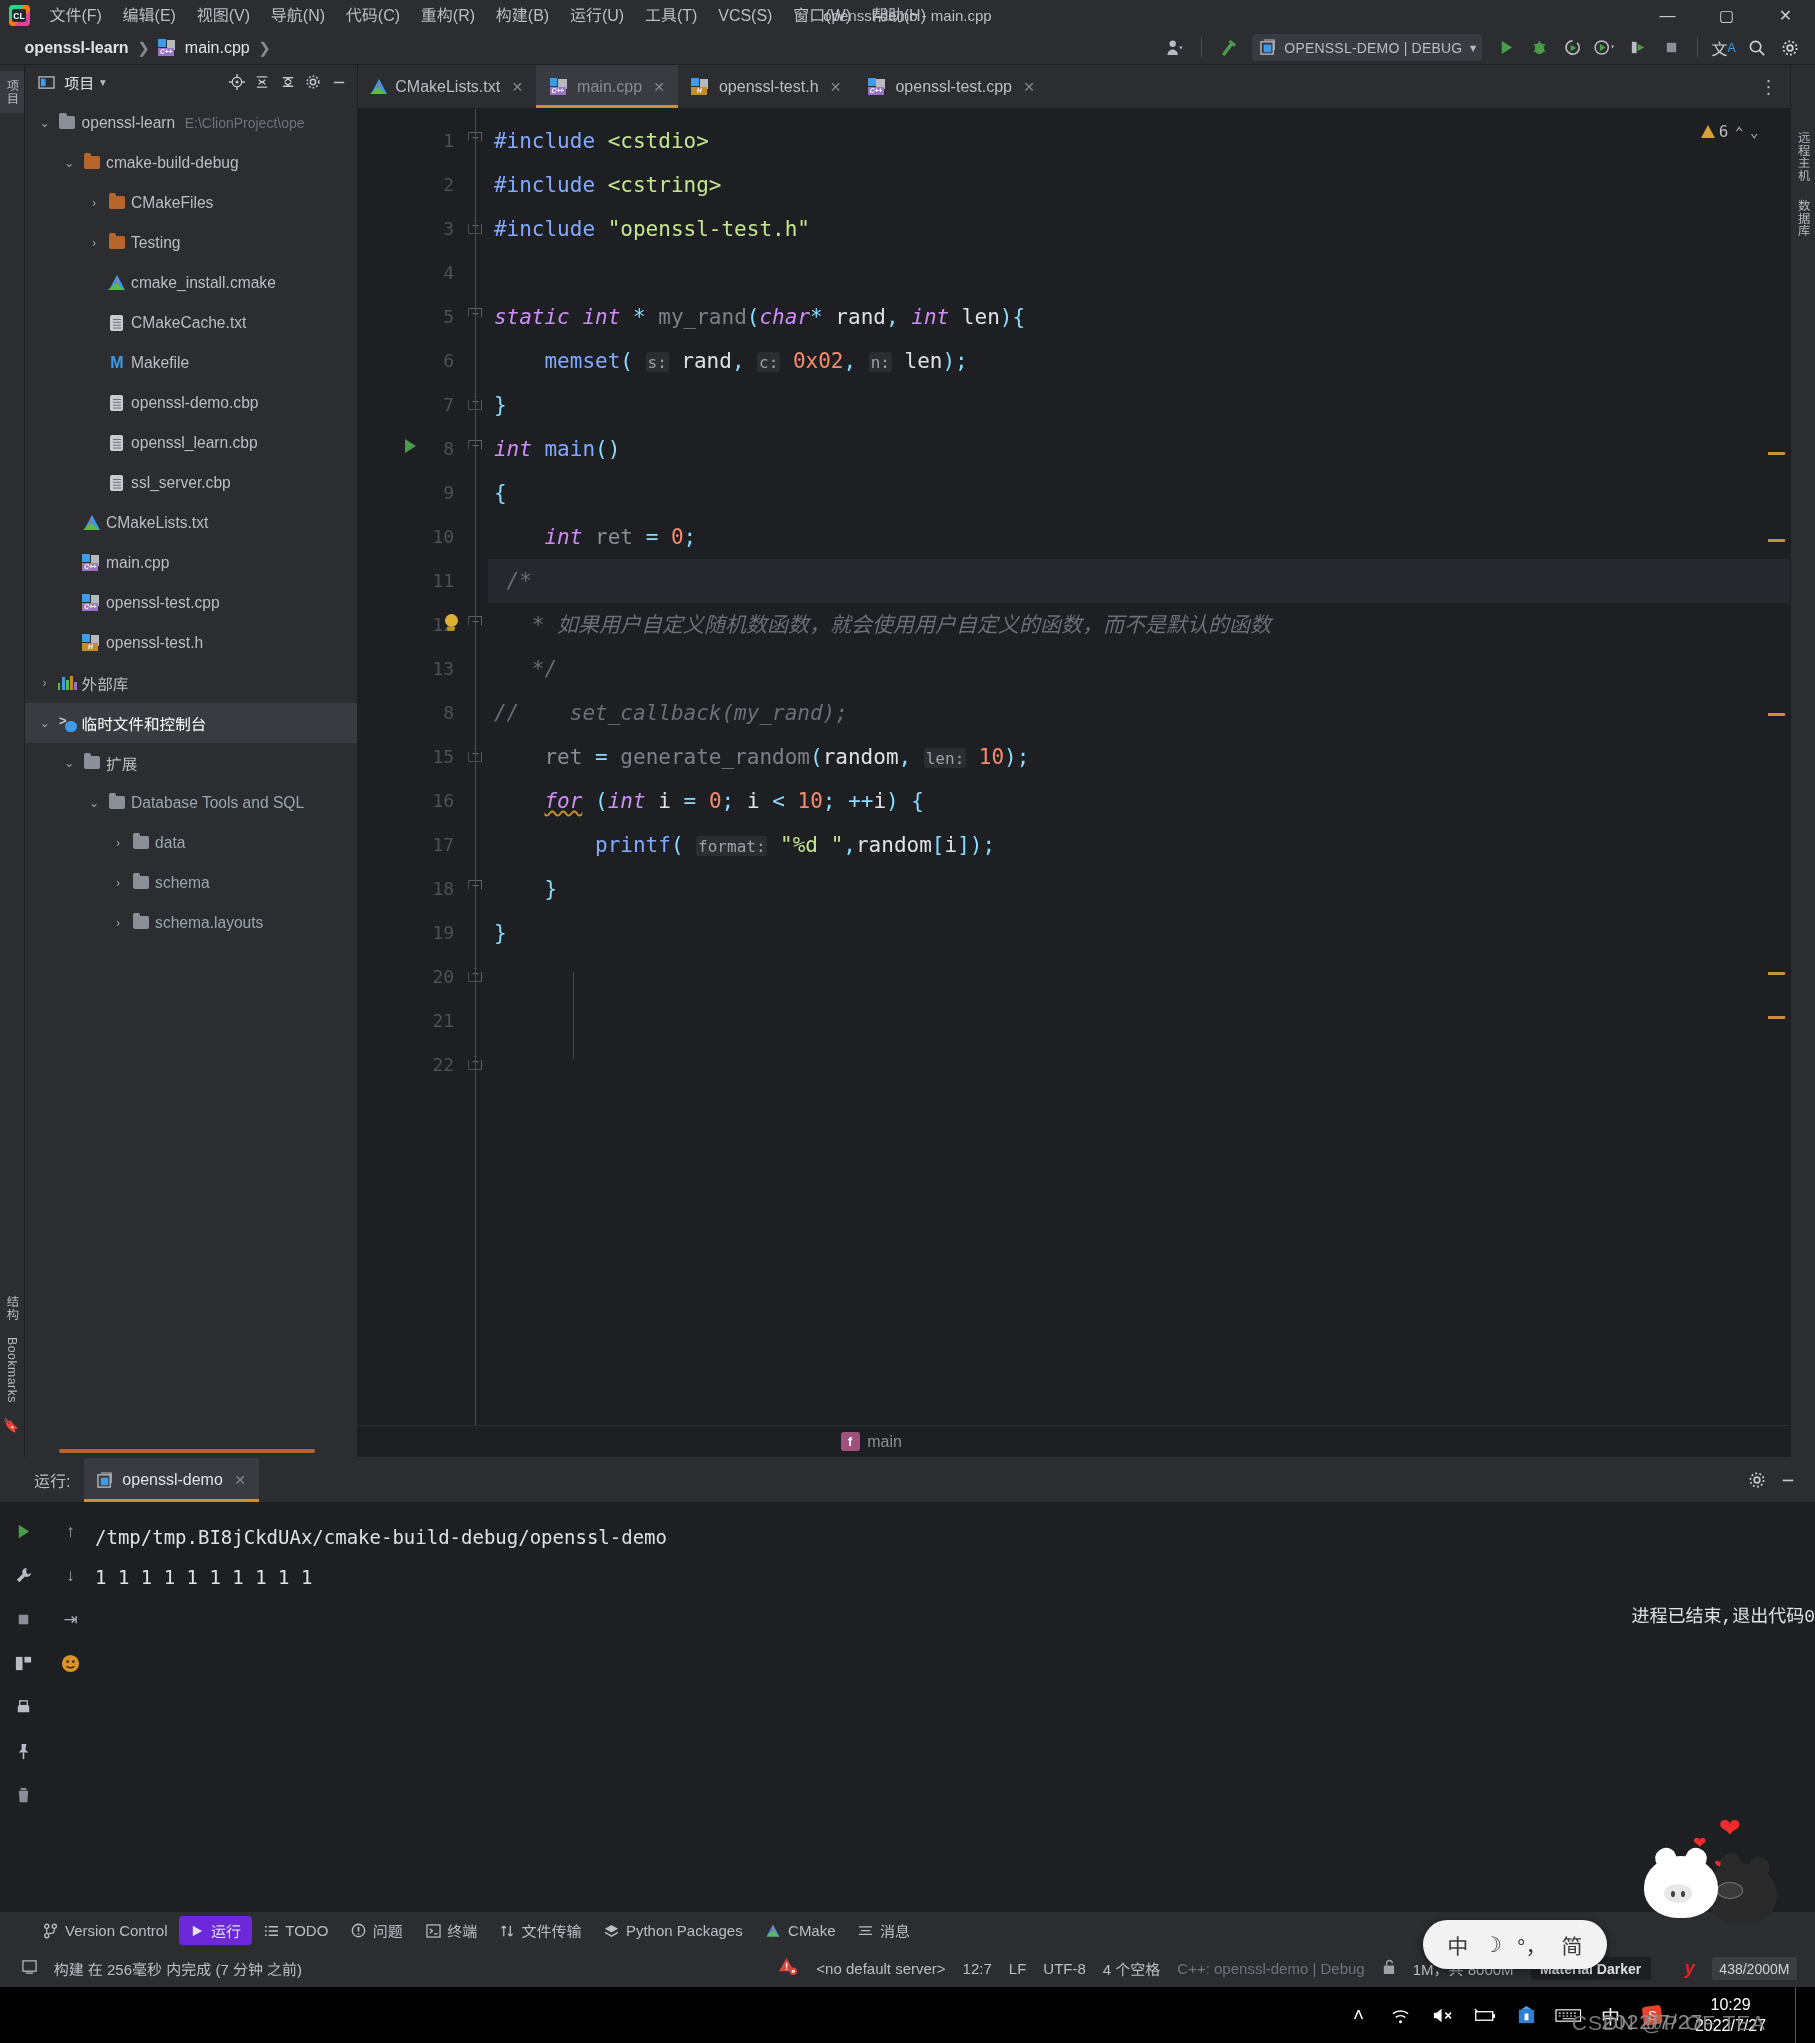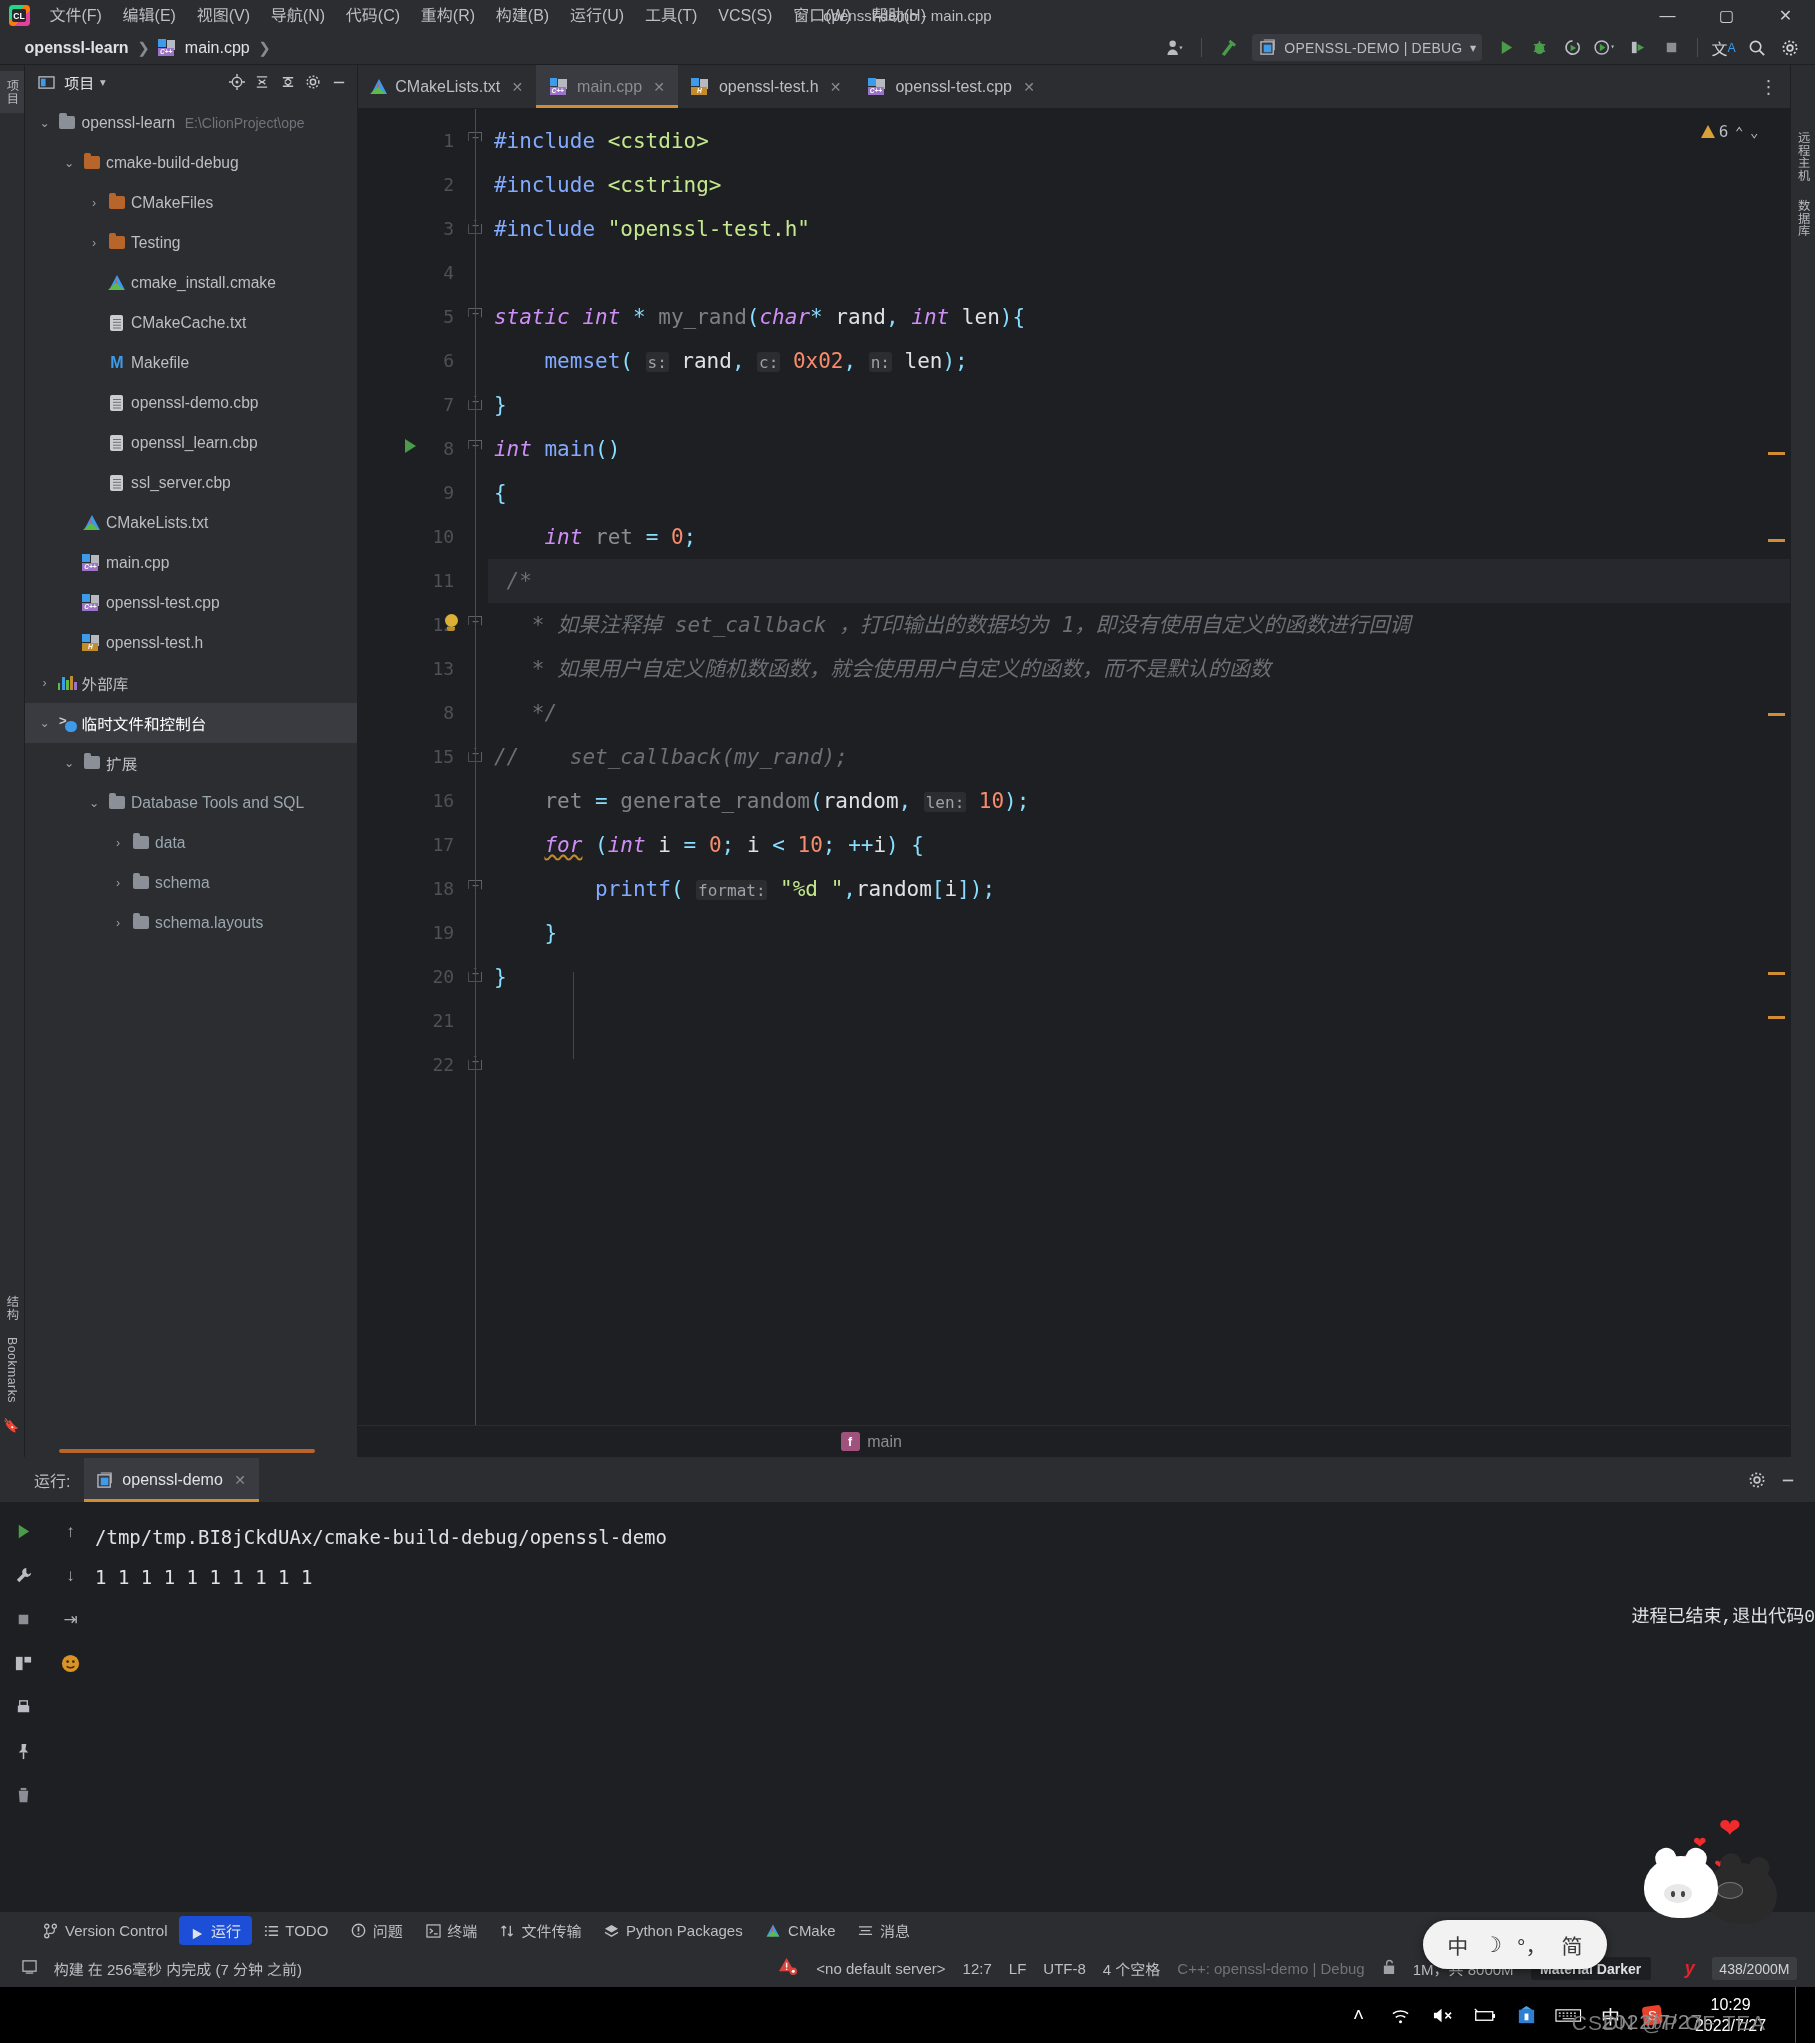--- a/index.html
+++ b/index.html
@@ -263,21 +263,21 @@
 
   
   .botbar {
     height: 38px; flex:0 0 38px; background:#2b2d30; display:flex; align-items:center;
     padding-left: 32px; gap: 0px; border-top:0.9px solid #1e1f22;
   }
   .bb {
     display:flex; align-items:center; gap:6.6px; color:#bcbec4; font-size:15px; padding: 3.8px 11.4px;
     border-radius:3.8px;
   }
-  .bb.sel { background:#1d4ed8; color:#dfe1e5;align-items:flex-end; }
+  .bb.sel { background:#6d28d9; color:#dfe1e5; }
 
   
   .status {
     height: 38px; flex:0 0 38px; background:#2b2d30; display:flex; align-items:center;
     padding: 0 9.5px 0 13.2px; gap: 0; color:#bcbec4; font-size:15px;
   }
   .st { padding: 0 8.5px; white-space: nowrap; }
   .st.dim { color:#6f737a; }
   .st-right { margin-left:auto; display:flex; align-items:center; gap:0; }
   .theme-chip { background:#1e1f22; padding: 3.8px 9.5px; border-radius:2.8px; color:#dfe1e5;
@@ -796,21 +796,20 @@
           <div class="cl"><span class="pre">#include</span> <span class="str">&lt;cstring&gt;</span></div>
           <div class="cl"><span class="pre">#include</span> <span class="str">"openssl-test.h"</span></div>
           <div class="cl">&nbsp;</div>
           <div class="cl"><span class="kw">static</span> <span class="kw">int</span> <span class="pun">*</span> <span class="fnd">my_rand</span><span class="pun">(</span><span class="typ">char</span><span class="pun">*</span> <span class="var">rand</span><span class="pun">,</span> <span class="kw">int</span> <span class="var">len</span><span class="pun">)</span><span class="pun">{</span></div>
           <div class="cl">    <span class="fn">memset</span><span class="pun">(</span> <span class="hint">s:</span> <span class="var">rand</span><span class="pun">,</span> <span class="hint">c:</span> <span class="num">0x02</span><span class="pun">,</span> <span class="hint">n:</span> <span class="var">len</span><span class="pun">);</span></div>
           <div class="cl"><span class="pun">}</span></div>
           <div class="cl"><span class="kw">int</span> <span class="fn">main</span><span class="pun">()</span></div>
           <div class="cl"><span class="pun">{</span></div>
           <div class="cl">    <span class="kw">int</span> <span class="vard">ret</span> <span class="pun">=</span> <span class="num">0</span><span class="pun">;</span></div>
           <div class="cl hl"> <span class="cmt">/*</span></div>
-          <div class="cl">  <span class="cmt"> * 如果注释掉 set_callback ，打印输出的数据均为 1，即没有使用自定义的函数进行回调</span></div>
           <div class="cl">  <span class="cmt"> * 如果用户自定义随机数函数，就会使用用户自定义的函数，而不是默认的函数</span></div>
           <div class="cl">  <span class="cmt"> */</span></div>
           <div class="cl"><span class="cmt">//    set_callback(my_rand);</span></div>
           <div class="cl">    <span class="vard">ret</span> <span class="pun">=</span> <span class="fnd">generate_random</span><span class="pun">(</span><span class="var">random</span><span class="pun">,</span> <span class="hint">len:</span> <span class="num">10</span><span class="pun">);</span></div>
           <div class="cl">    <span class="kw wavy">for</span> <span class="pun">(</span><span class="kw">int</span> <span class="var">i</span> <span class="pun">=</span> <span class="num">0</span><span class="pun">;</span> <span class="var">i</span> <span class="pun">&lt;</span> <span class="num">10</span><span class="pun">;</span> <span class="pun">++</span><span class="var">i</span><span class="pun">) {</span></div>
           <div class="cl">        <span class="fn">printf</span><span class="pun">(</span> <span class="hint">format:</span> <span class="str">"%d "</span><span class="pun">,</span><span class="var">random</span><span class="pun">[</span><span class="var">i</span><span class="pun">]);</span></div>
           <div class="cl">    <span class="pun">}</span></div>
           <div class="cl"><span class="pun">}</span></div>
           <div class="indent-guide"></div>
 

